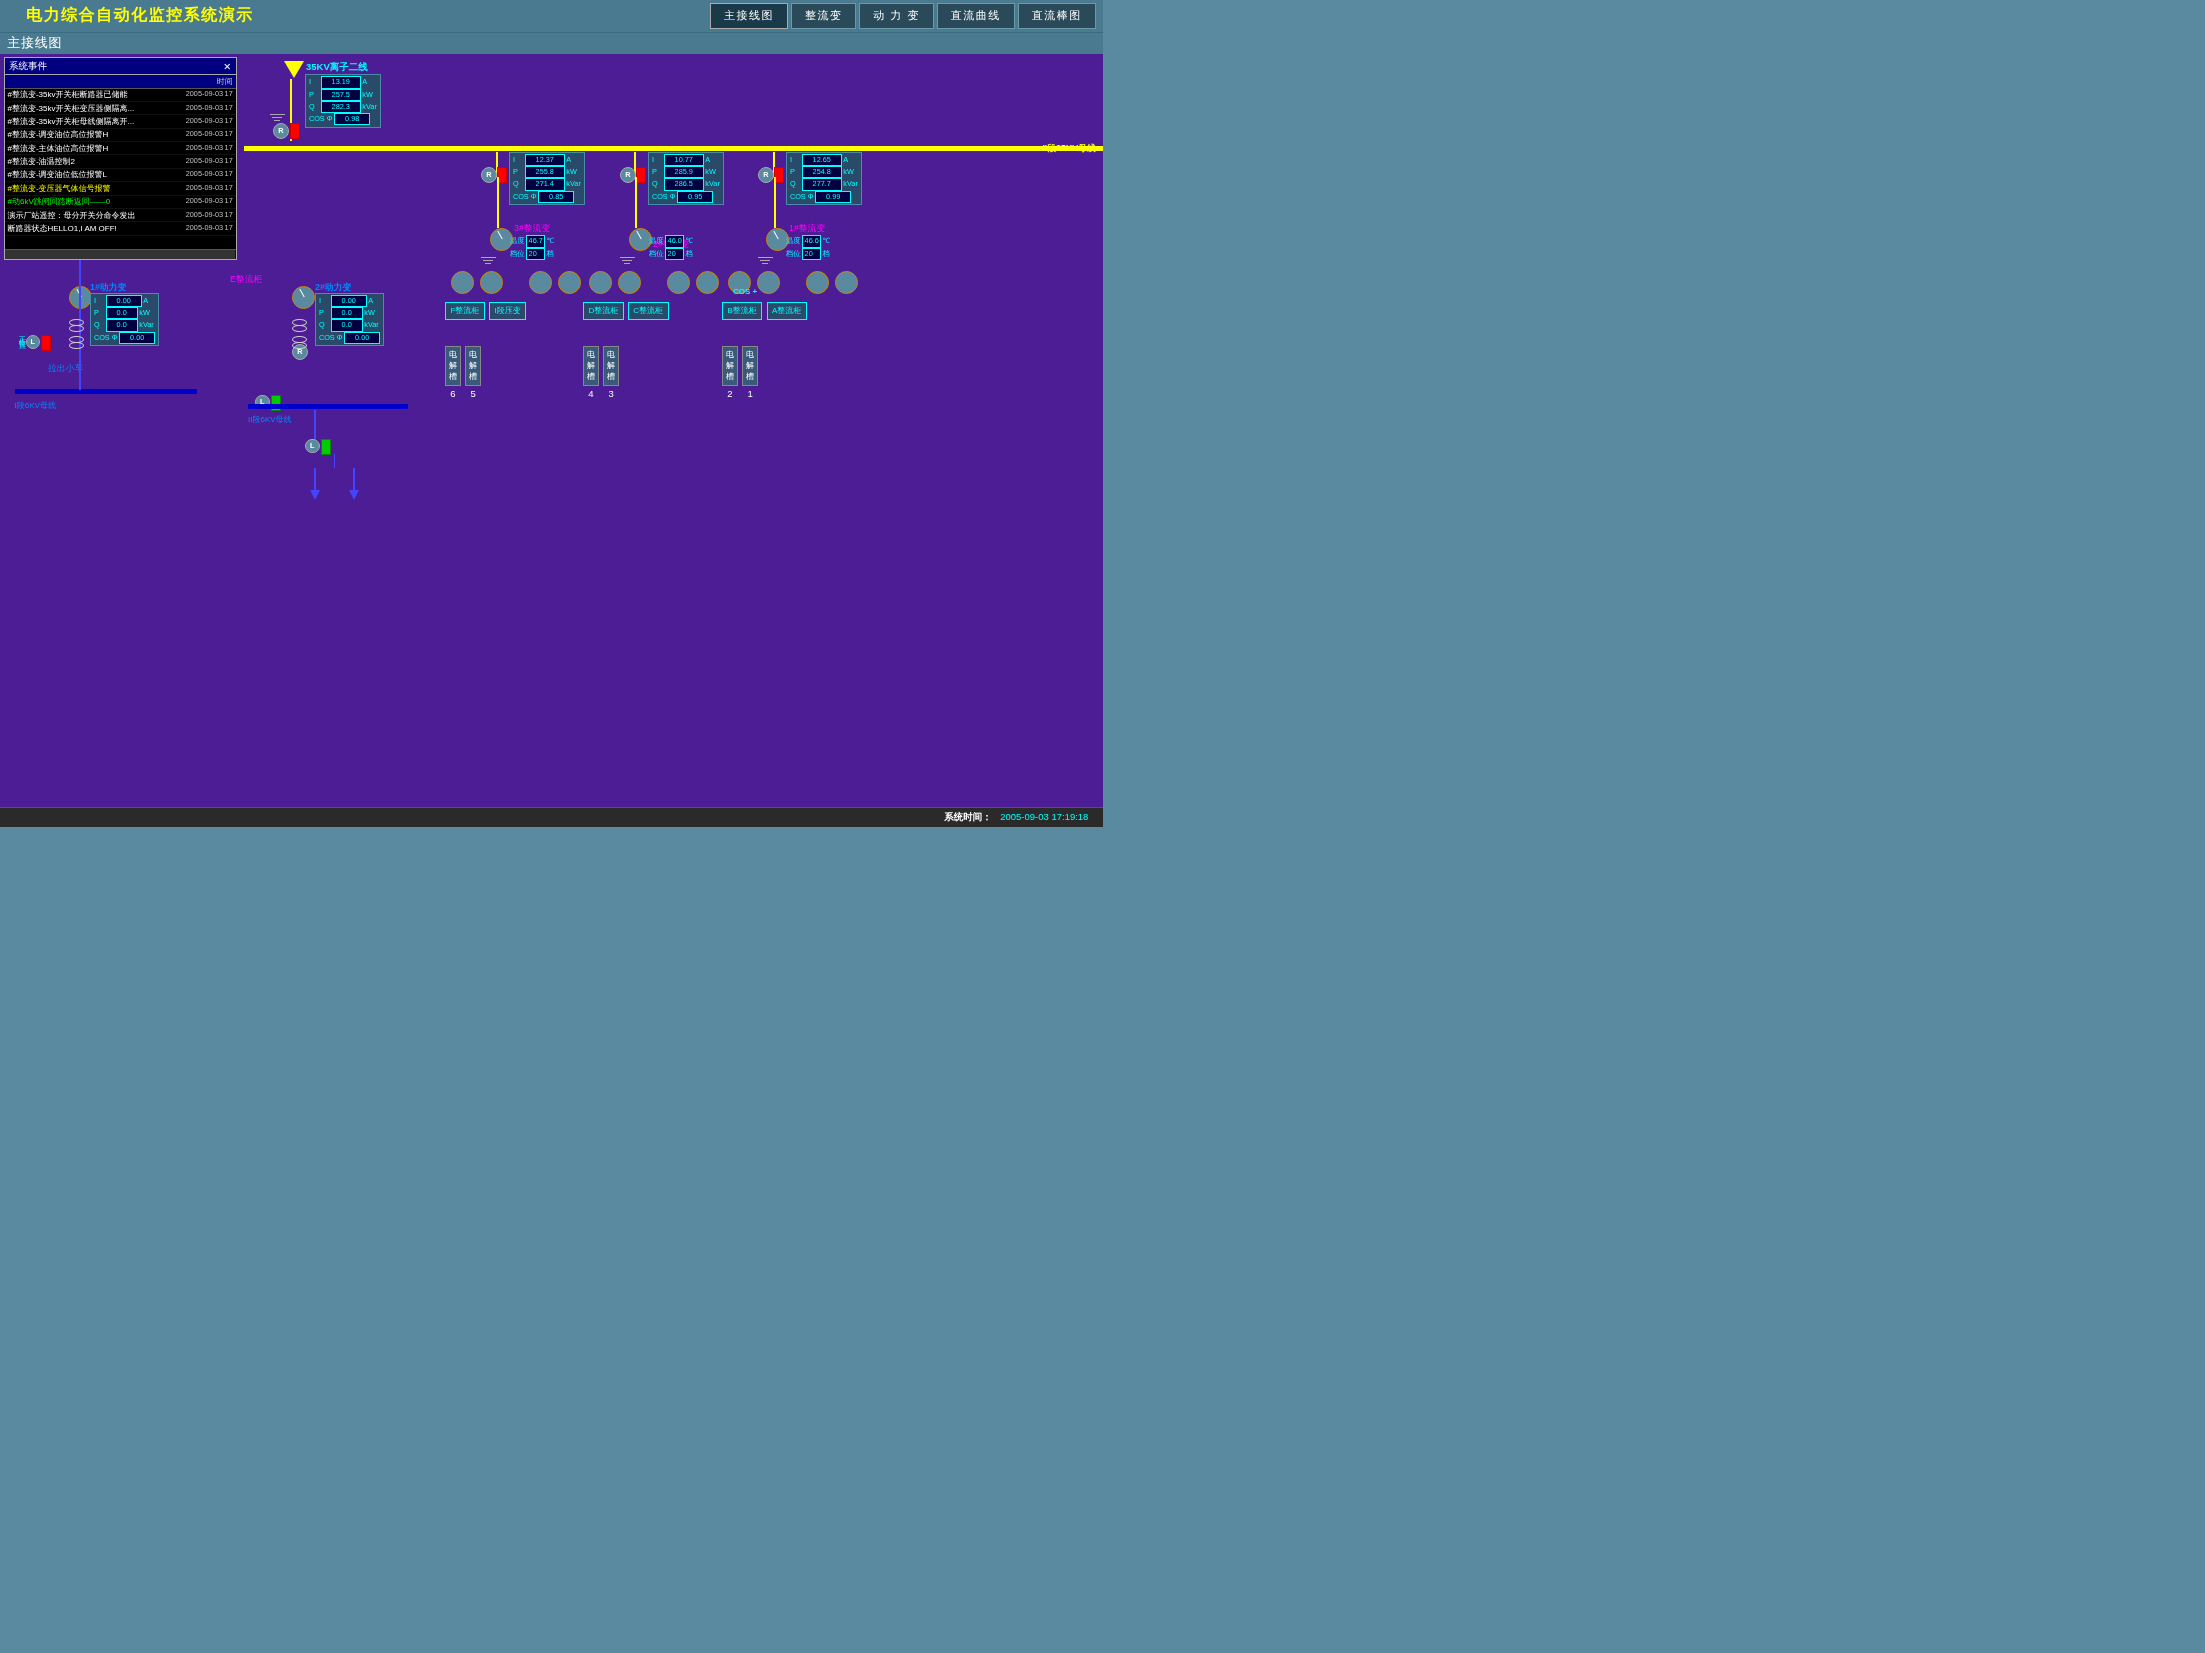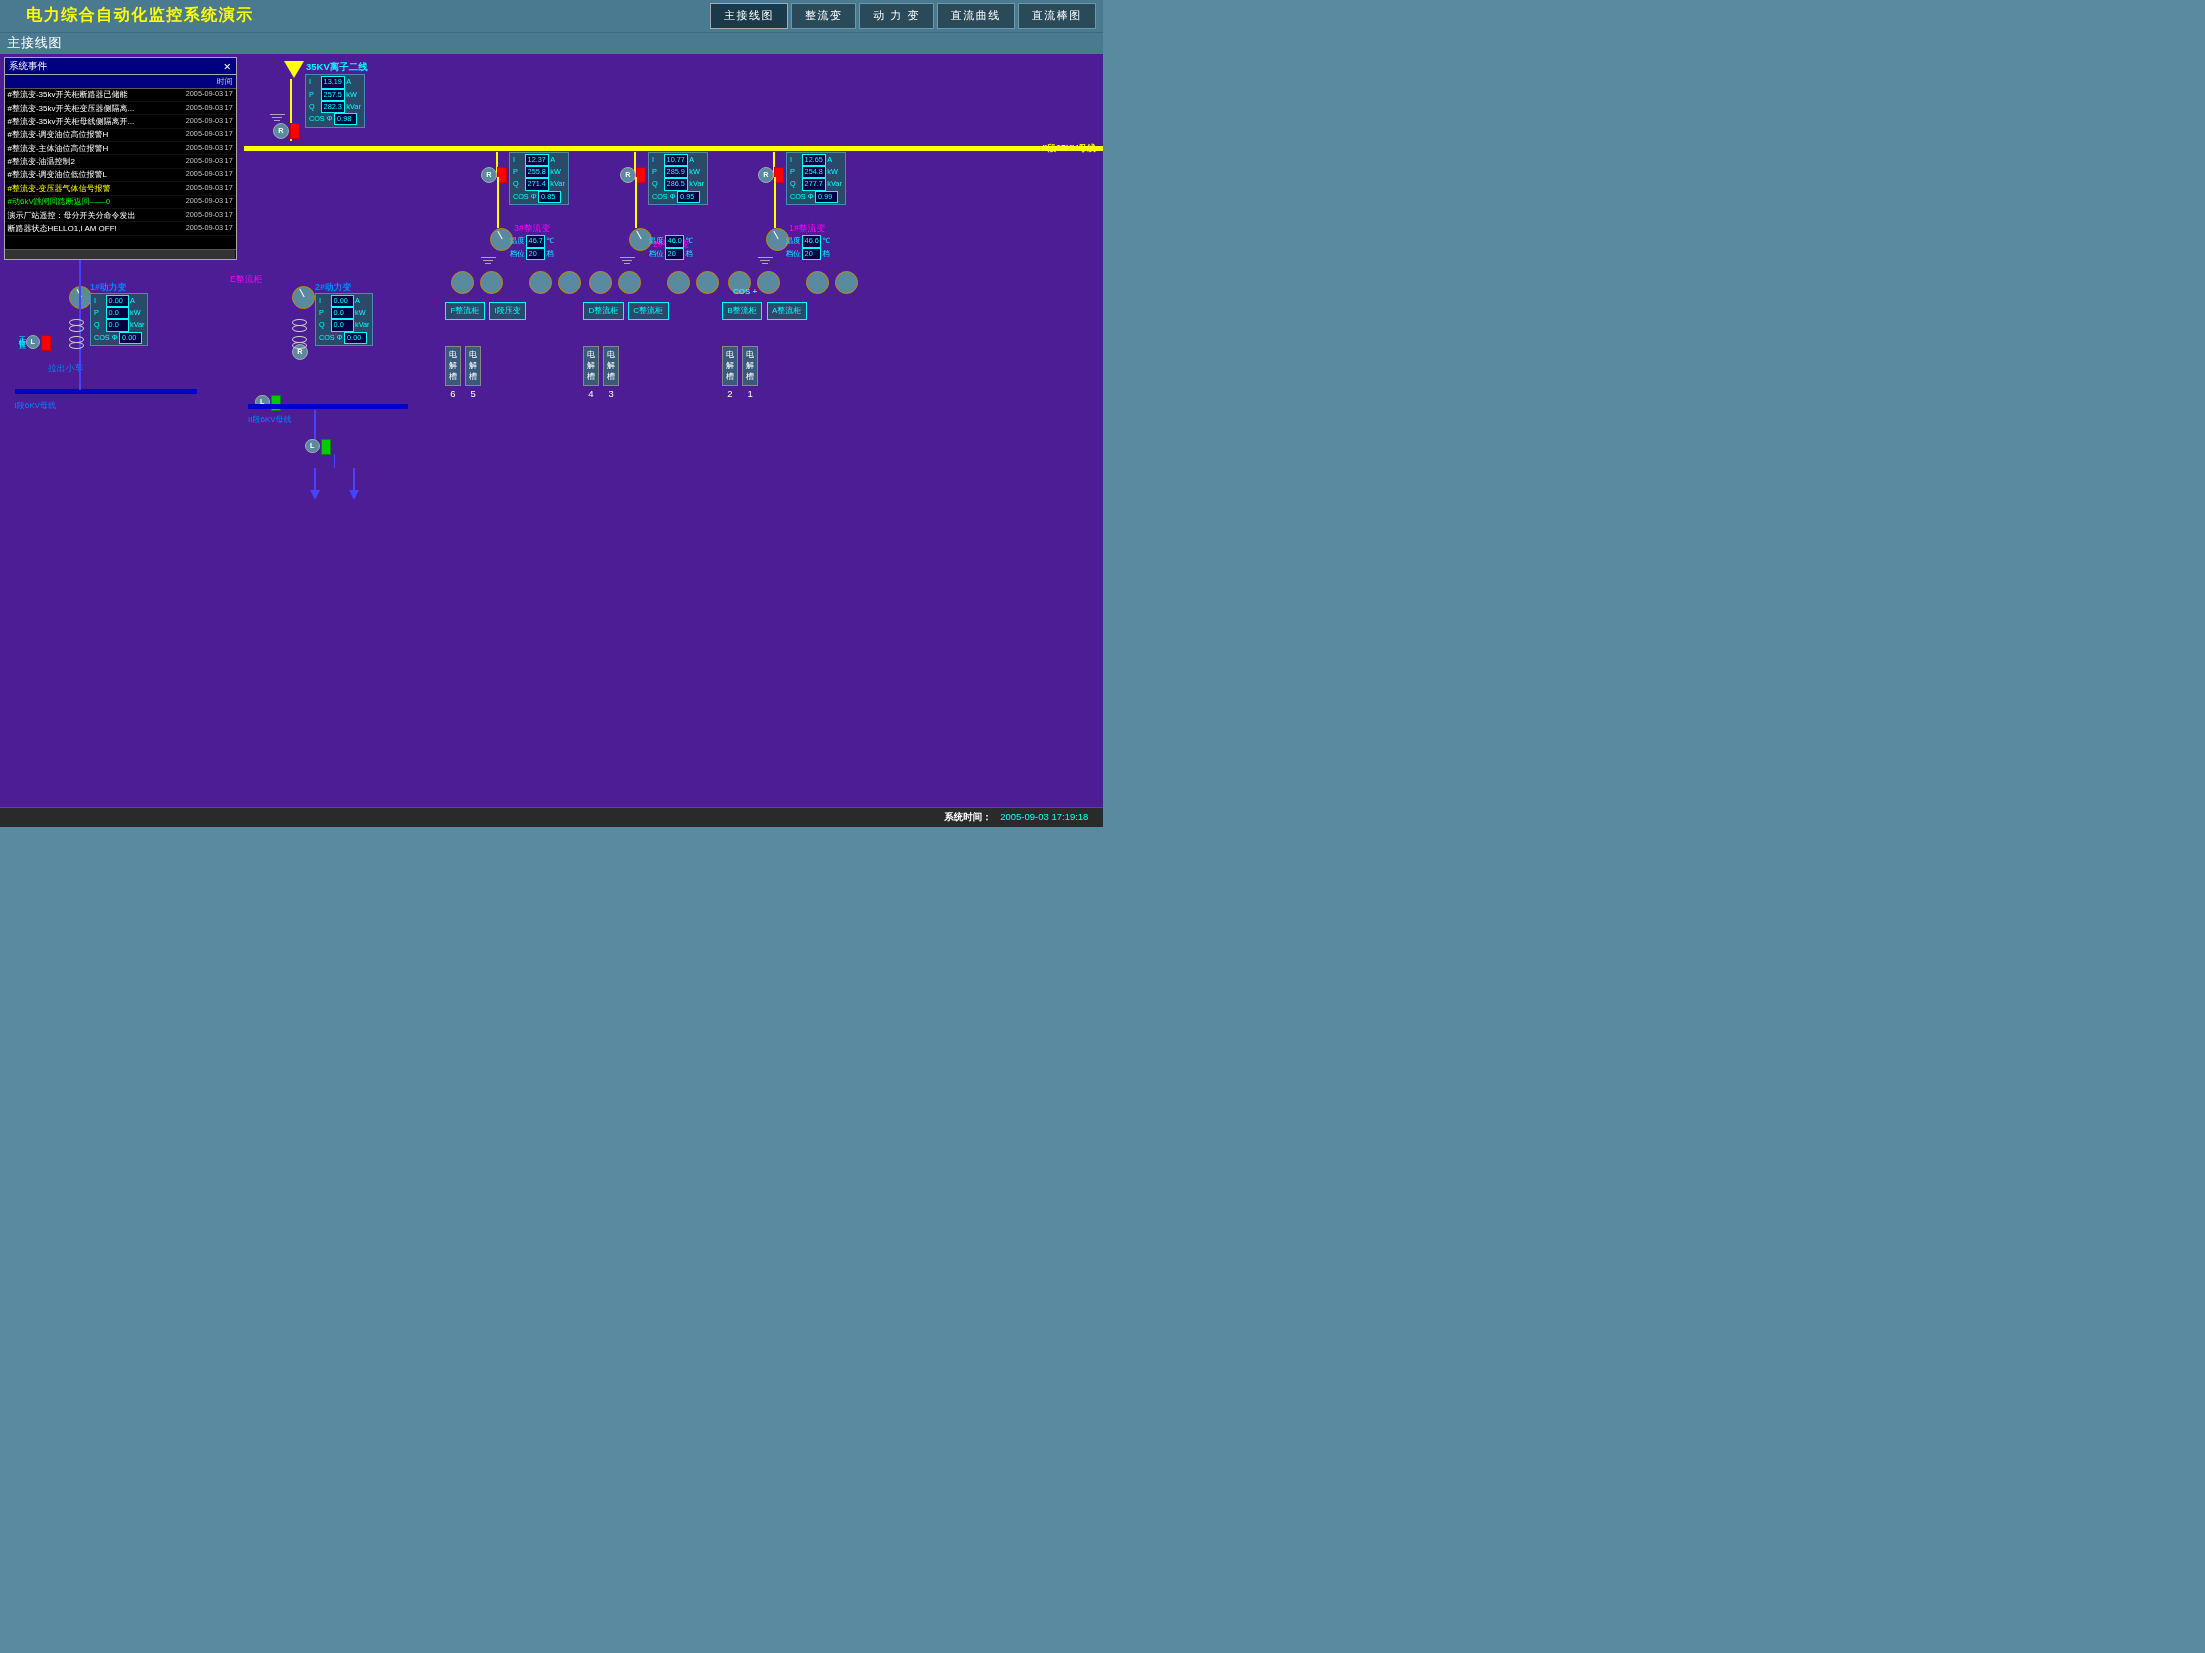--- a/index.html
+++ b/index.html
@@ -137,21 +137,21 @@
     .reading-panel .row {
       display: flex;
       gap: 1.5px;
       align-items: center;
     }
     .reading-panel .lbl { color: #00ffff; min-width: 10.2px; }
     .reading-panel .val {
       border: 0.7px solid #00ffff;
       background: #000040;
       color: #00ffff;
-      padding: 0 2px;
+      padding: 0 10px;
       min-width: 23px;
       font-size: 7.3px;
     }
     .reading-panel .unit { color: #00ffff; font-size: 7.3px; }
 
     
     .block-red {
       width: 10.2px; height: 16px;
       background: #ff0000;
       border: 0.7px solid #cc0000;

